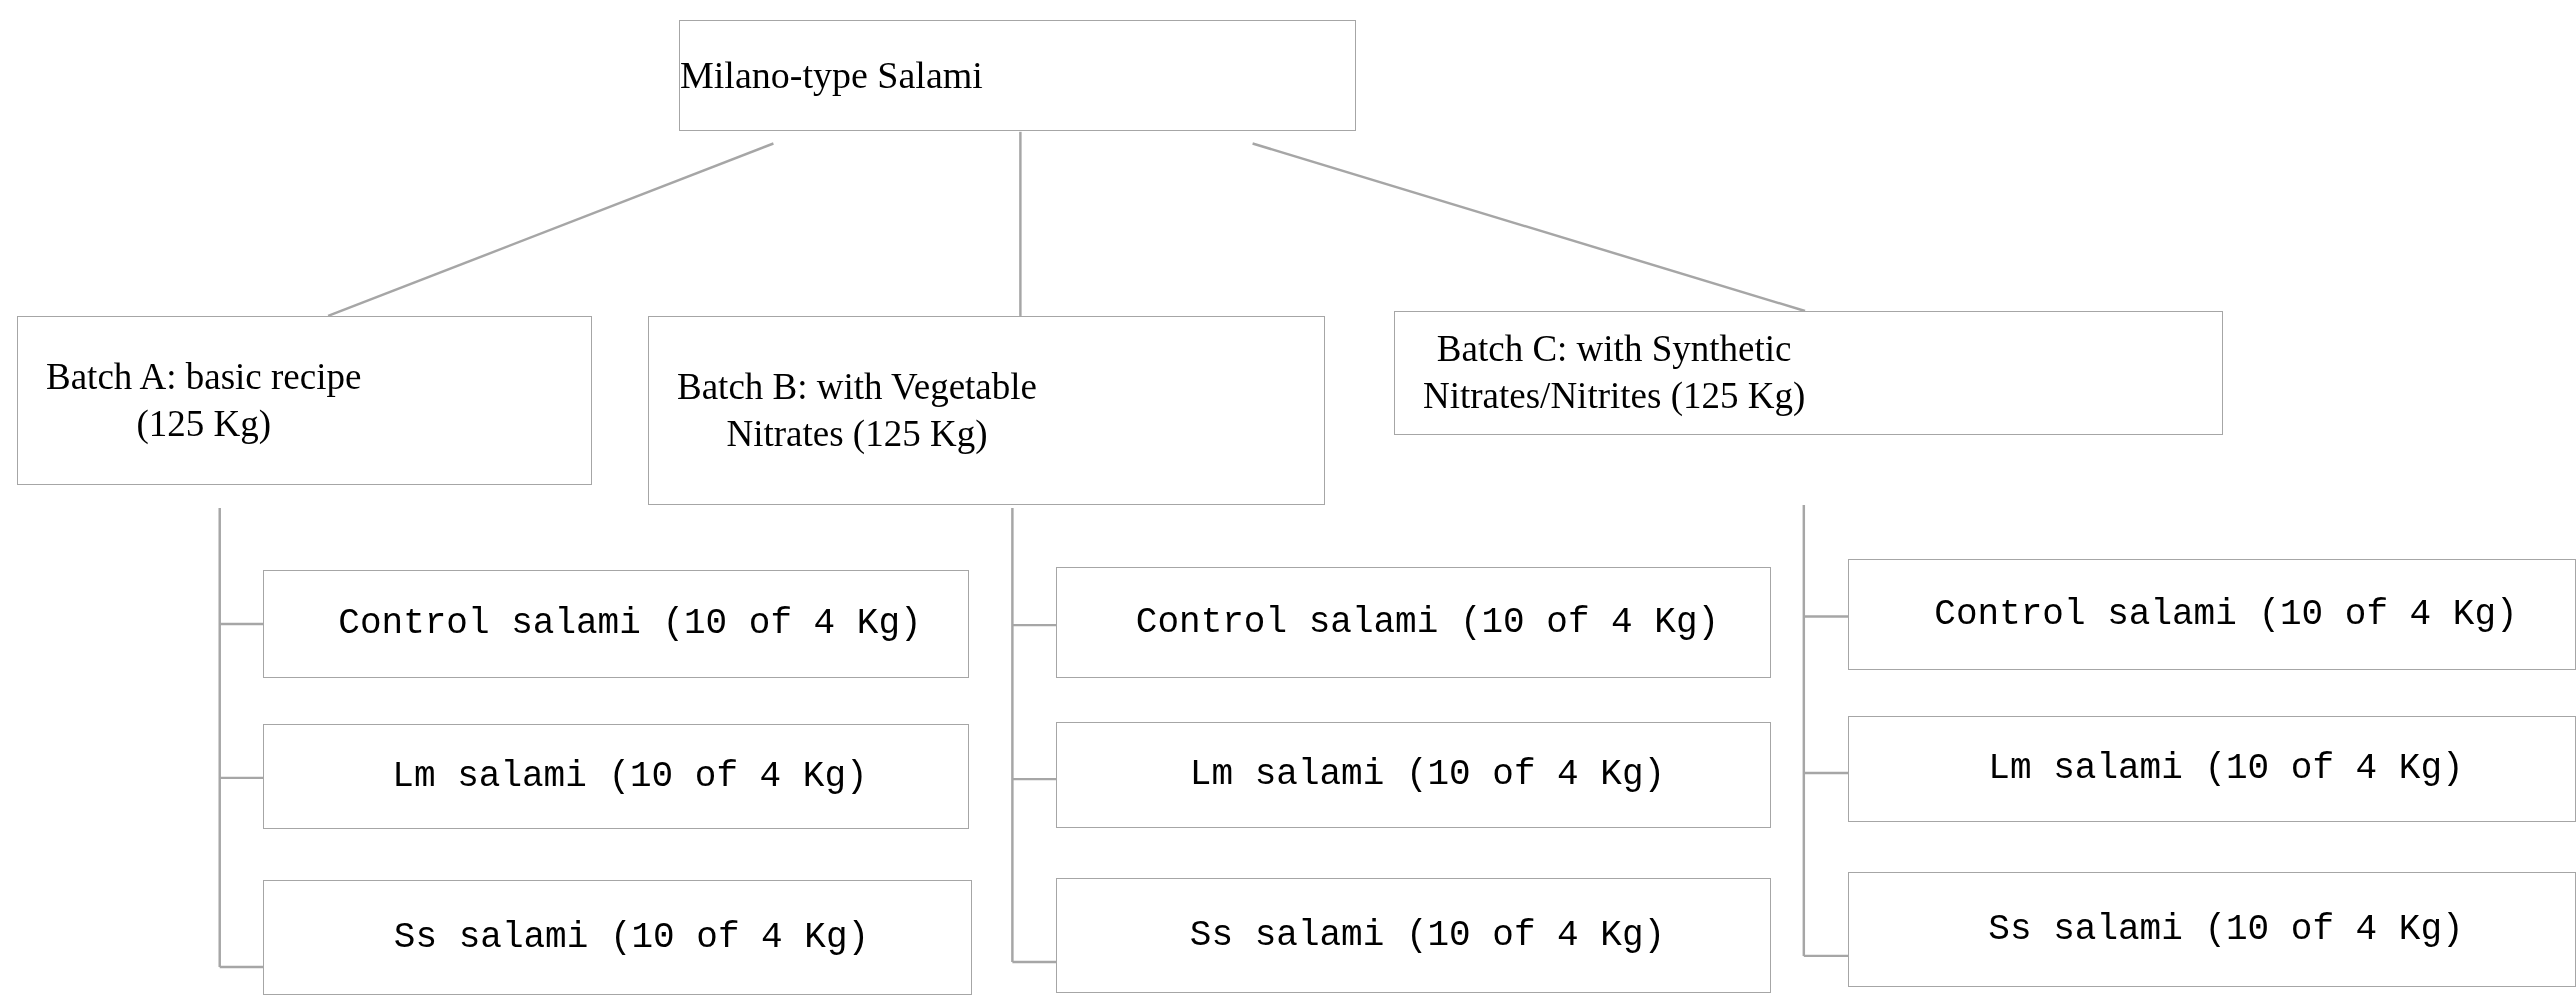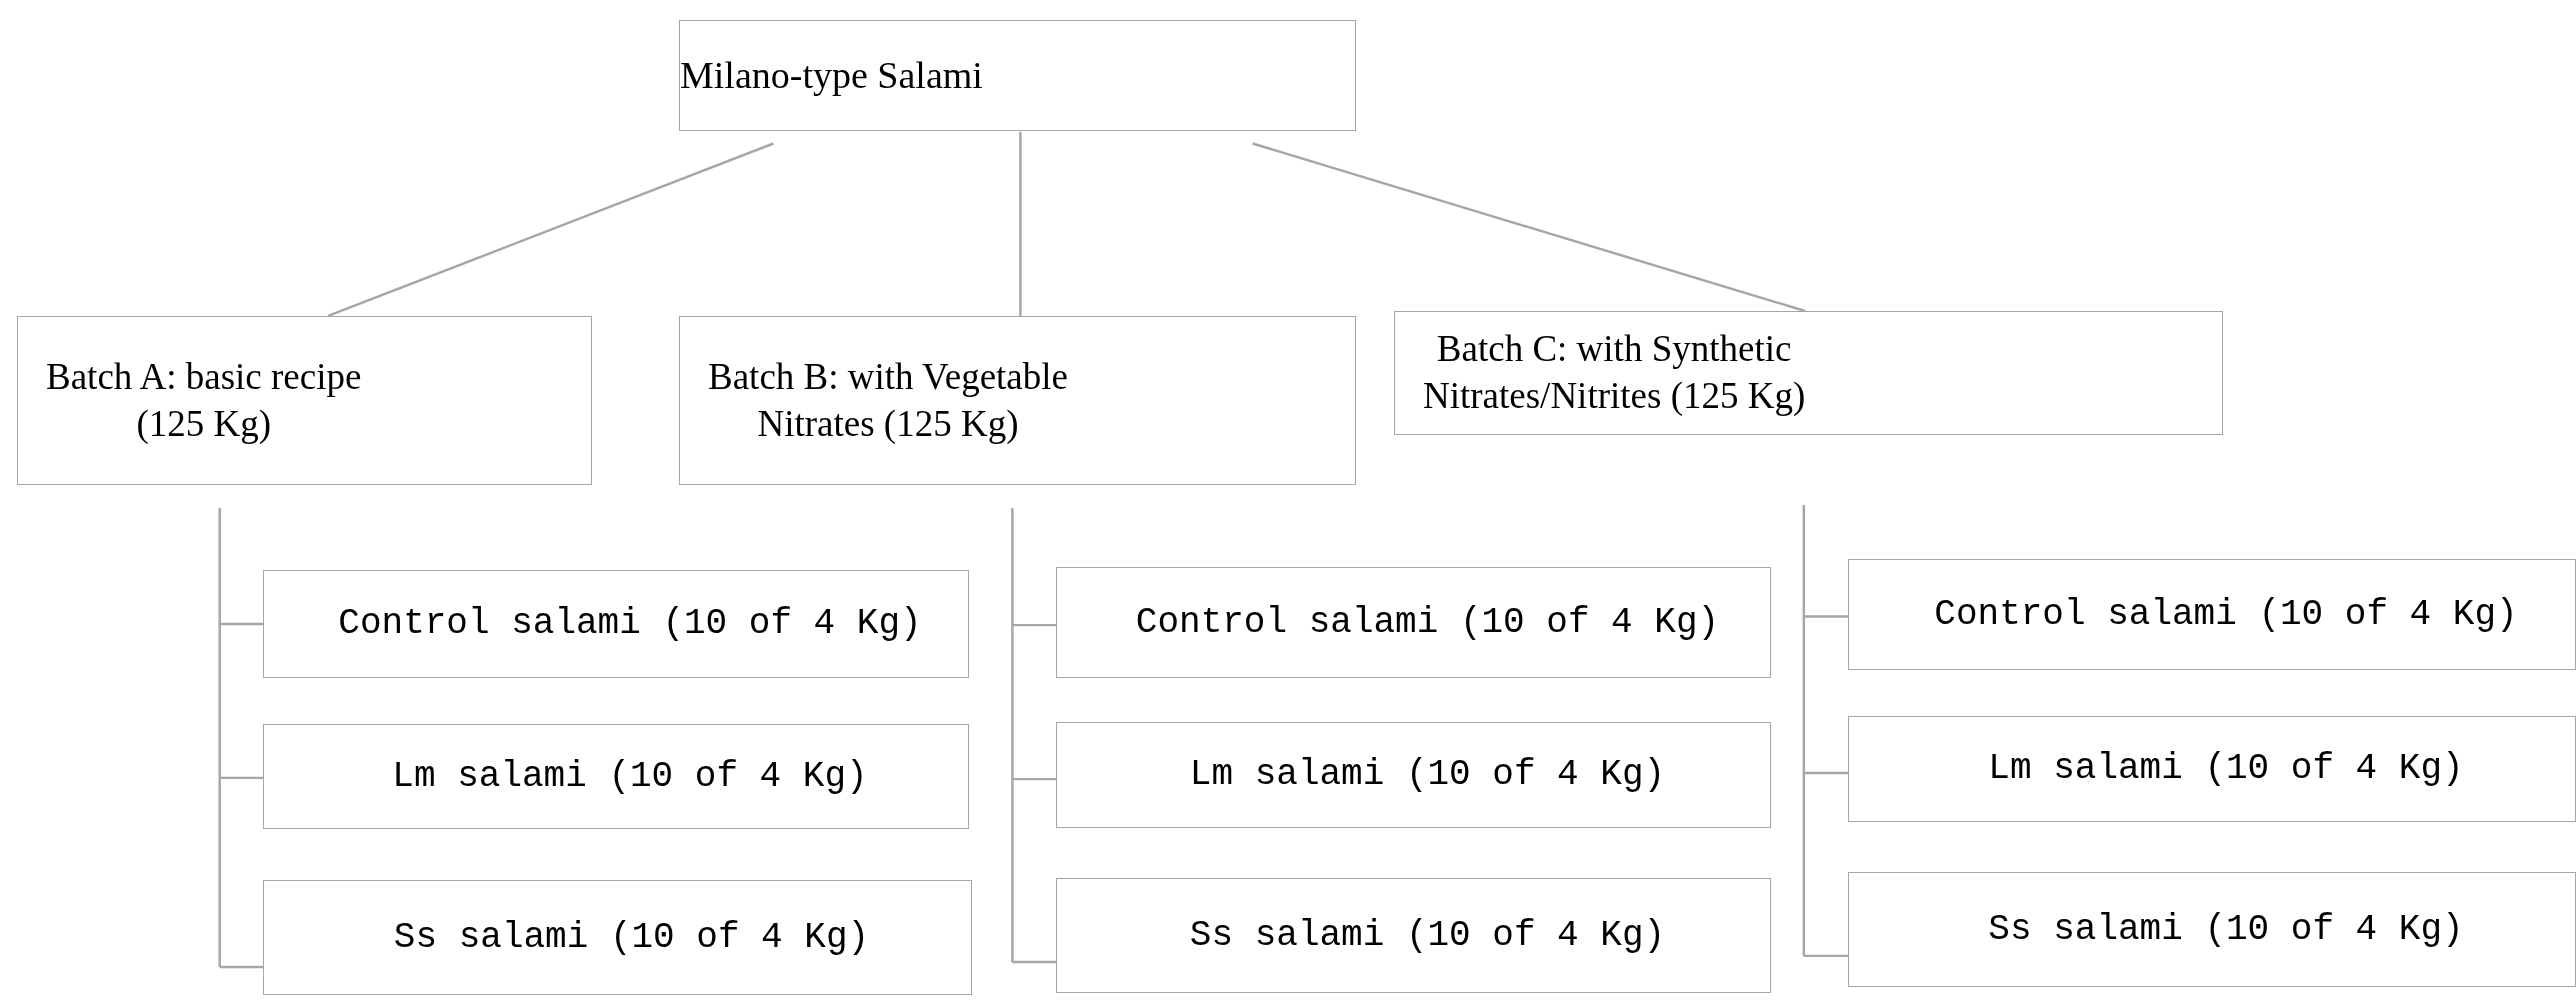--- a/index.html
+++ b/index.html
@@ -94,21 +94,21 @@
 
   <div class="node center root-node" style="left:679px; top:20.3px; width:677px; height:111px;">
     <span class="node-label">Milano-type Salami</span>
   </div>
 
   <div class="node center batch-node" style="left:17px; top:316px; width:575px; height:169px;">
     <span class="node-label">Batch A: basic recipe
 (125 Kg)</span>
   </div>
 
-  <div class="node center batch-node" style="left:679px; top:316px; width:677px; height:169px;">
+  <div class="node center batch-node" style="left:648px; top:316px; width:677px; height:189px;">
     <span class="node-label">Batch B: with Vegetable
 Nitrates (125 Kg)</span>
   </div>
 
   <div class="node center batch-node" style="left:1394px; top:311px; width:829px; height:124px;">
     <span class="node-label">Batch C: with Synthetic
 Nitrates/Nitrites (125 Kg)</span>
   </div>
 
   <div class="node leftal leaf-node" style="left:263px; top:570px; width:706px; height:108px;">

